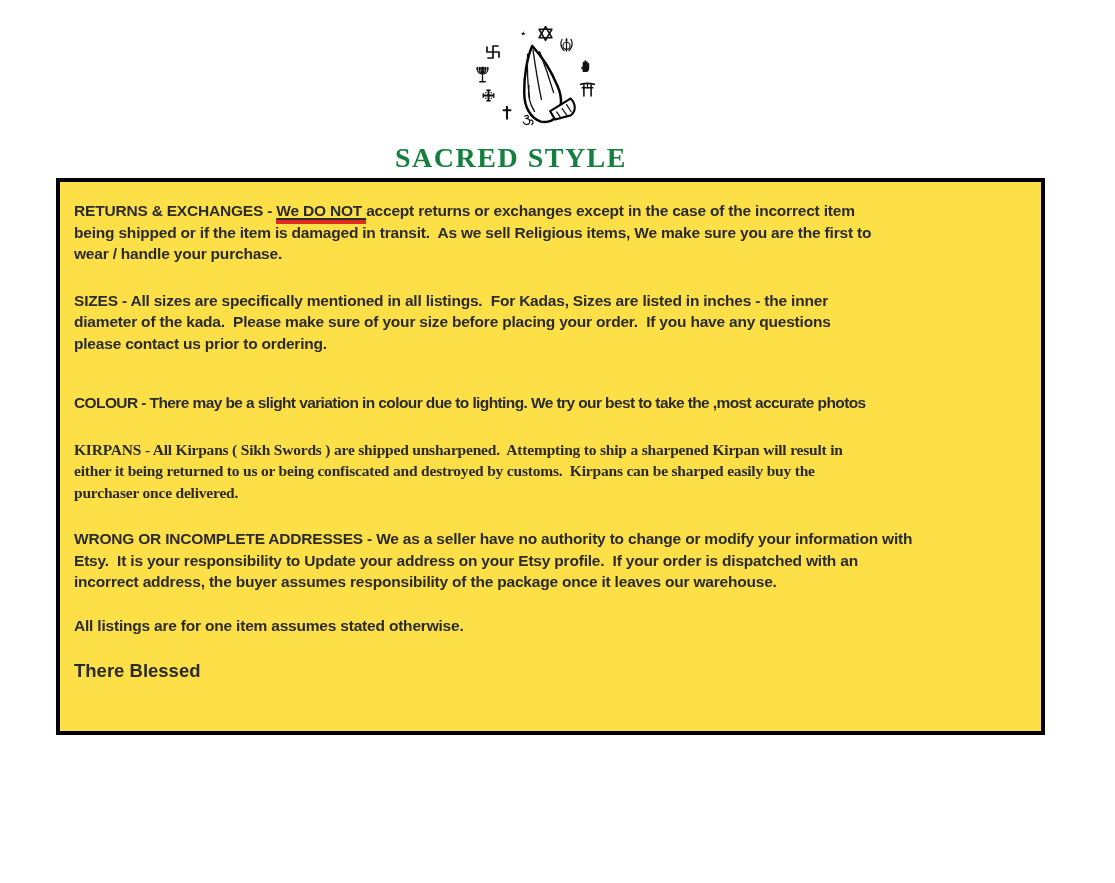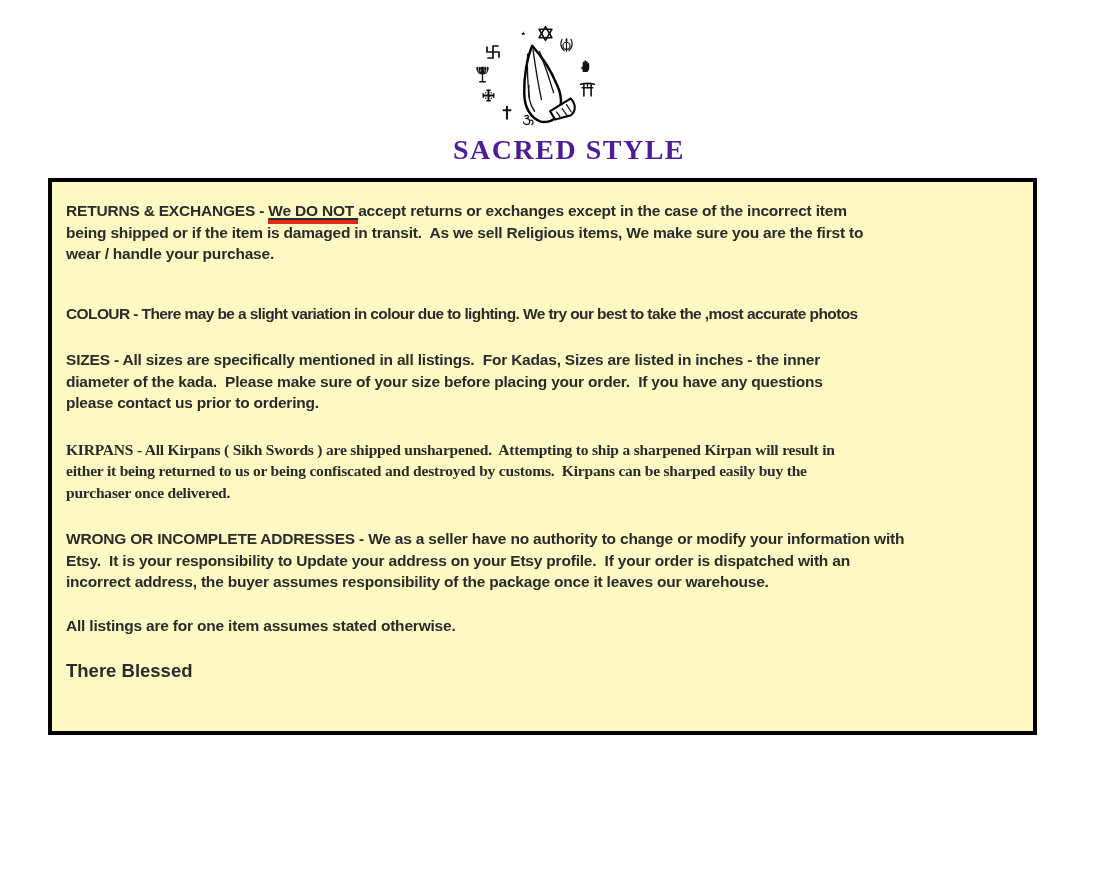--- a/index.html
+++ b/index.html
@@ -11,29 +11,29 @@
     font-family:"Liberation Sans", sans-serif;
     overflow:hidden;
   }
   
   .logo { position:absolute; left:395px; top:16px; width:290px; }
   .logo-art { position:relative; height:116px; }
   .sym { position:absolute; line-height:0; }
   .sym svg { display:block; }
   .hands { position:absolute; left:104px; top:26px; line-height:0; transform:rotate(-12deg); }
   .brand {
-    margin-top:2px; text-align:right; white-space:nowrap;
+    margin-top:10px; text-align:left; white-space:nowrap;
     font-family:"Liberation Serif", serif;
-    font-size:28px; font-weight:600; letter-spacing:1.5px; color:#4c1d95;
+    font-size:28px; font-weight:600; letter-spacing:1.5px; color:#15803d;
   }
   
   .policy-box {
-    position:absolute; left:48px; top:178px;
+    position:absolute; left:56px; top:178px;
     width:989px; height:557px; box-sizing:border-box;
-    border:4px solid #000; background:#fef9c3;
+    border:4px solid #000; background:#fde047;
     padding:18px 12px 0 14px; overflow:hidden;
   }
   .para {
     margin:0; white-space:pre; 
     font-family:"Liberation Sans", sans-serif;
     font-weight:bold; font-size:15.5px; line-height:21.5px;
     letter-spacing:-0.2px; color:#2b2b2b;
   }
   .p2 { margin-top:24px; }
   .p3 { margin-top:25px; }
@@ -160,25 +160,25 @@
     <div class="brand">SACRED STYLE</div>
   </header>
 
   <section class="policy-box" style="border-color: rgb(0, 0, 0);">
 
     <p class="para p1" style="color: rgb(43, 43, 43);"><span>RETURNS &amp; EXCHANGES - </span><span class="dno" style="border-bottom-color: rgb(224, 42, 30);">We DO NOT </span><span>accept returns or exchanges except in the case of the incorrect item
 being shipped or if the item is damaged in transit.  As we sell Religious items, We make sure you are the first to
 wear / handle your purchase.</span></p>
 
 
-    <p class="para p4" style="color: rgb(43, 43, 43);">COLOUR - There may be a slight variation in colour due to lighting. We try our best to take the ,most accurate photos</p>
-
     <p class="para p3" style="color: rgb(43, 43, 43);">SIZES - All sizes are specifically mentioned in all listings.  For Kadas, Sizes are listed in inches - the inner
 diameter of the kada.  Please make sure of your size before placing your order.  If you have any questions
 please contact us prior to ordering.</p>
+
+    <p class="para p4" style="color: rgb(43, 43, 43);">COLOUR - There may be a slight variation in colour due to lighting. We try our best to take the ,most accurate photos</p>
 
     <p class="para p5" style="color: rgb(43, 43, 43);">KIRPANS - All Kirpans ( Sikh Swords ) are shipped unsharpened.  Attempting to ship a sharpened Kirpan will result in
 either it being returned to us or being confiscated and destroyed by customs.  Kirpans can be sharped easily buy the
 purchaser once delivered.</p>
 
     <p class="para p6" style="color: rgb(43, 43, 43);">WRONG OR INCOMPLETE ADDRESSES - We as a seller have no authority to change or modify your information with
 Etsy.  It is your responsibility to Update your address on your Etsy profile.  If your order is dispatched with an
 incorrect address, the buyer assumes responsibility of the package once it leaves our warehouse.</p>
 
     <p class="para p7" style="color: rgb(43, 43, 43);">All listings are for one item assumes stated otherwise.</p>

